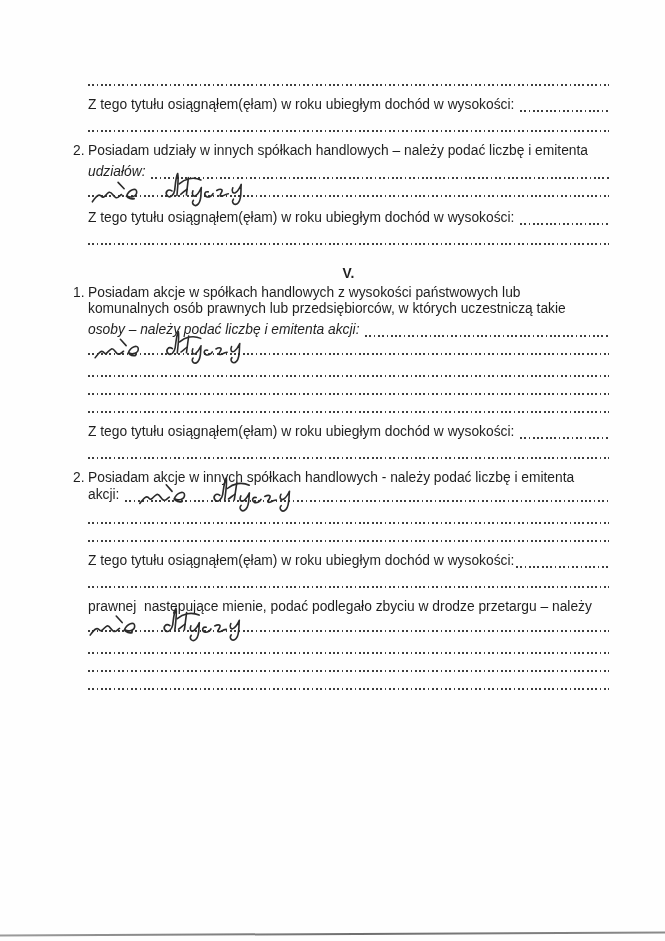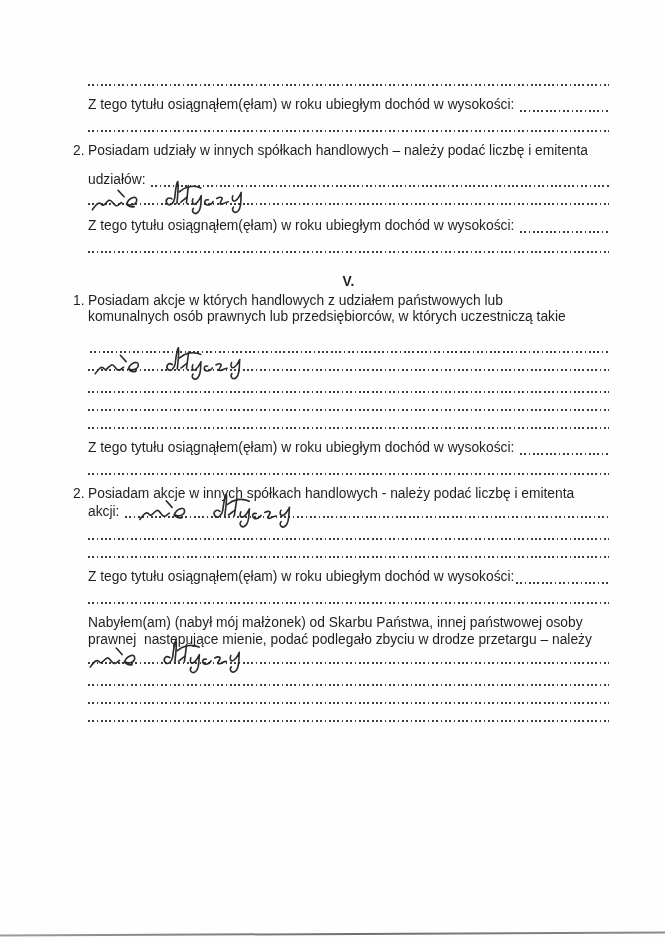--- a/index.html
+++ b/index.html
@@ -10,21 +10,21 @@
     background:#fefefe;
     overflow:hidden;
     font-family:"Liberation Sans", sans-serif;
     font-size:13.8px;
     color:#1f1f1f;
     -webkit-font-smoothing:antialiased;
   }
   #content{padding:84px 56px 0 88px;}
 
   .blk{margin-top:11px;position:relative;}
-  .tight{margin-top:12px;}
+  .tight{margin-top:4px;font-style:italic;}
 
   .ln{display:block;white-space:pre;line-height:16.5px;}
 
   
   .dots-row{
     margin-top:16px;height:2px;
     background-image:repeating-linear-gradient(90deg,#3d3d3d 0 1.7px,transparent 1.7px 4.3px);
   }
   .dots-row:first-child{margin-top:0;}
   .dots-row+.dots-row{margin-top:16px;}
@@ -45,21 +45,21 @@
   .heading-row{margin-top:20px;margin-bottom:-8px;text-align:center;font-weight:bold;height:17px;line-height:17px;}
 
   
   .hand-row{margin-top:-12px;height:36px;position:relative;}
   .hand-row+.blk{margin-top:5px;}
   .hand-row+.dots-row{margin-top:12px;}
   .hand-row .dotline{
     position:absolute;left:0;right:0;top:26px;height:2px;
     background-image:repeating-linear-gradient(90deg,#3d3d3d 0 1.7px,transparent 1.7px 4.3px);
   }
-  .hand-row .hl{position:absolute;left:0;right:0;bottom:6px;height:17px;display:flex;align-items:flex-end;}
+  .hand-row .hl{position:absolute;left:0;right:0;bottom:6px;height:17px;display:flex;align-items:center;}
   .hw{position:absolute;top:0;width:200px;height:42px;overflow:visible;}
   .hw.v1{left:2px;transform:rotate(-3deg);}
   .hw.v2{left:2px;transform:rotate(-2deg) scale(0.97);}
   .hw.v3{left:40px;width:220px;transform:rotate(-1deg);}
   .hw.v4{left:0px;transform:rotate(-2deg);}
   .hw-path{stroke:#2b2b2b;stroke-width:1.7;fill:none;stroke-linecap:round;stroke-linejoin:round;}
   .hidden-label{position:absolute;width:1px;height:1px;overflow:hidden;opacity:0;pointer-events:none;}
 
   
   .page-edge{
@@ -114,24 +114,25 @@
         <span class="hidden-label">nie dotyczy</span>
       </div>
       <div class="blk label-row">
         <span class="ln">Z tego tytułu osiągnąłem(ęłam) w roku ubiegłym dochód w wysokości: </span>
         <span class="dotfill"></span>
       </div>
       <div class="blk dots-row"></div>
       <div class="blk heading-row">V.</div>
       <div class="blk item-row">
         <span class="num">1.</span>
-        <span class="ln">Posiadam akcje w których handlowych z udziałem państwowych lub</span>
+        <span class="ln">Posiadam akcje w spółkach handlowych z wysokości państwowych lub</span>
         <span class="ln">komunalnych osób prawnych lub przedsiębiorców, w których uczestniczą takie</span>
       </div>
       <div class="blk label-row tight">
+        <span class="ln">osoby – należy podać liczbę i emitenta akcji: </span>
         <span class="dotfill"></span>
       </div>
       <div class="blk hand-row">
         <div class="dotline"></div>
         <svg class="hw v2" viewBox="0 0 210 44">
           <use href="#hw-sig"></use>
         </svg>
         <span class="hidden-label">nie dotyczy</span>
       </div>
       <div class="blk dots-row"></div>
@@ -157,21 +158,20 @@
         <span class="hidden-label">nie dotyczy</span>
       </div>
       <div class="blk dots-row"></div>
       <div class="blk dots-row"></div>
       <div class="blk label-row">
         <span class="ln">Z tego tytułu osiągnąłem(ęłam) w roku ubiegłym dochód w wysokości:</span>
         <span class="dotfill"></span>
       </div>
       <div class="blk dots-row"></div>
       <div class="blk item-row">
-        <span class="ln">Nabyłem(am) (nabył mój małżonek) od Skarbu Państwa, innej państwowej osoby</span>
         <span class="ln">prawnej  następujące mienie, podać podlegało zbyciu w drodze przetargu – należy</span>
       </div>
       <div class="blk hand-row">
         <div class="dotline"></div>
         <svg class="hw v4" viewBox="0 0 210 44">
           <use href="#hw-sig"></use>
         </svg>
         <span class="hidden-label">nie dotyczy</span>
       </div>
       <div class="blk dots-row"></div>

